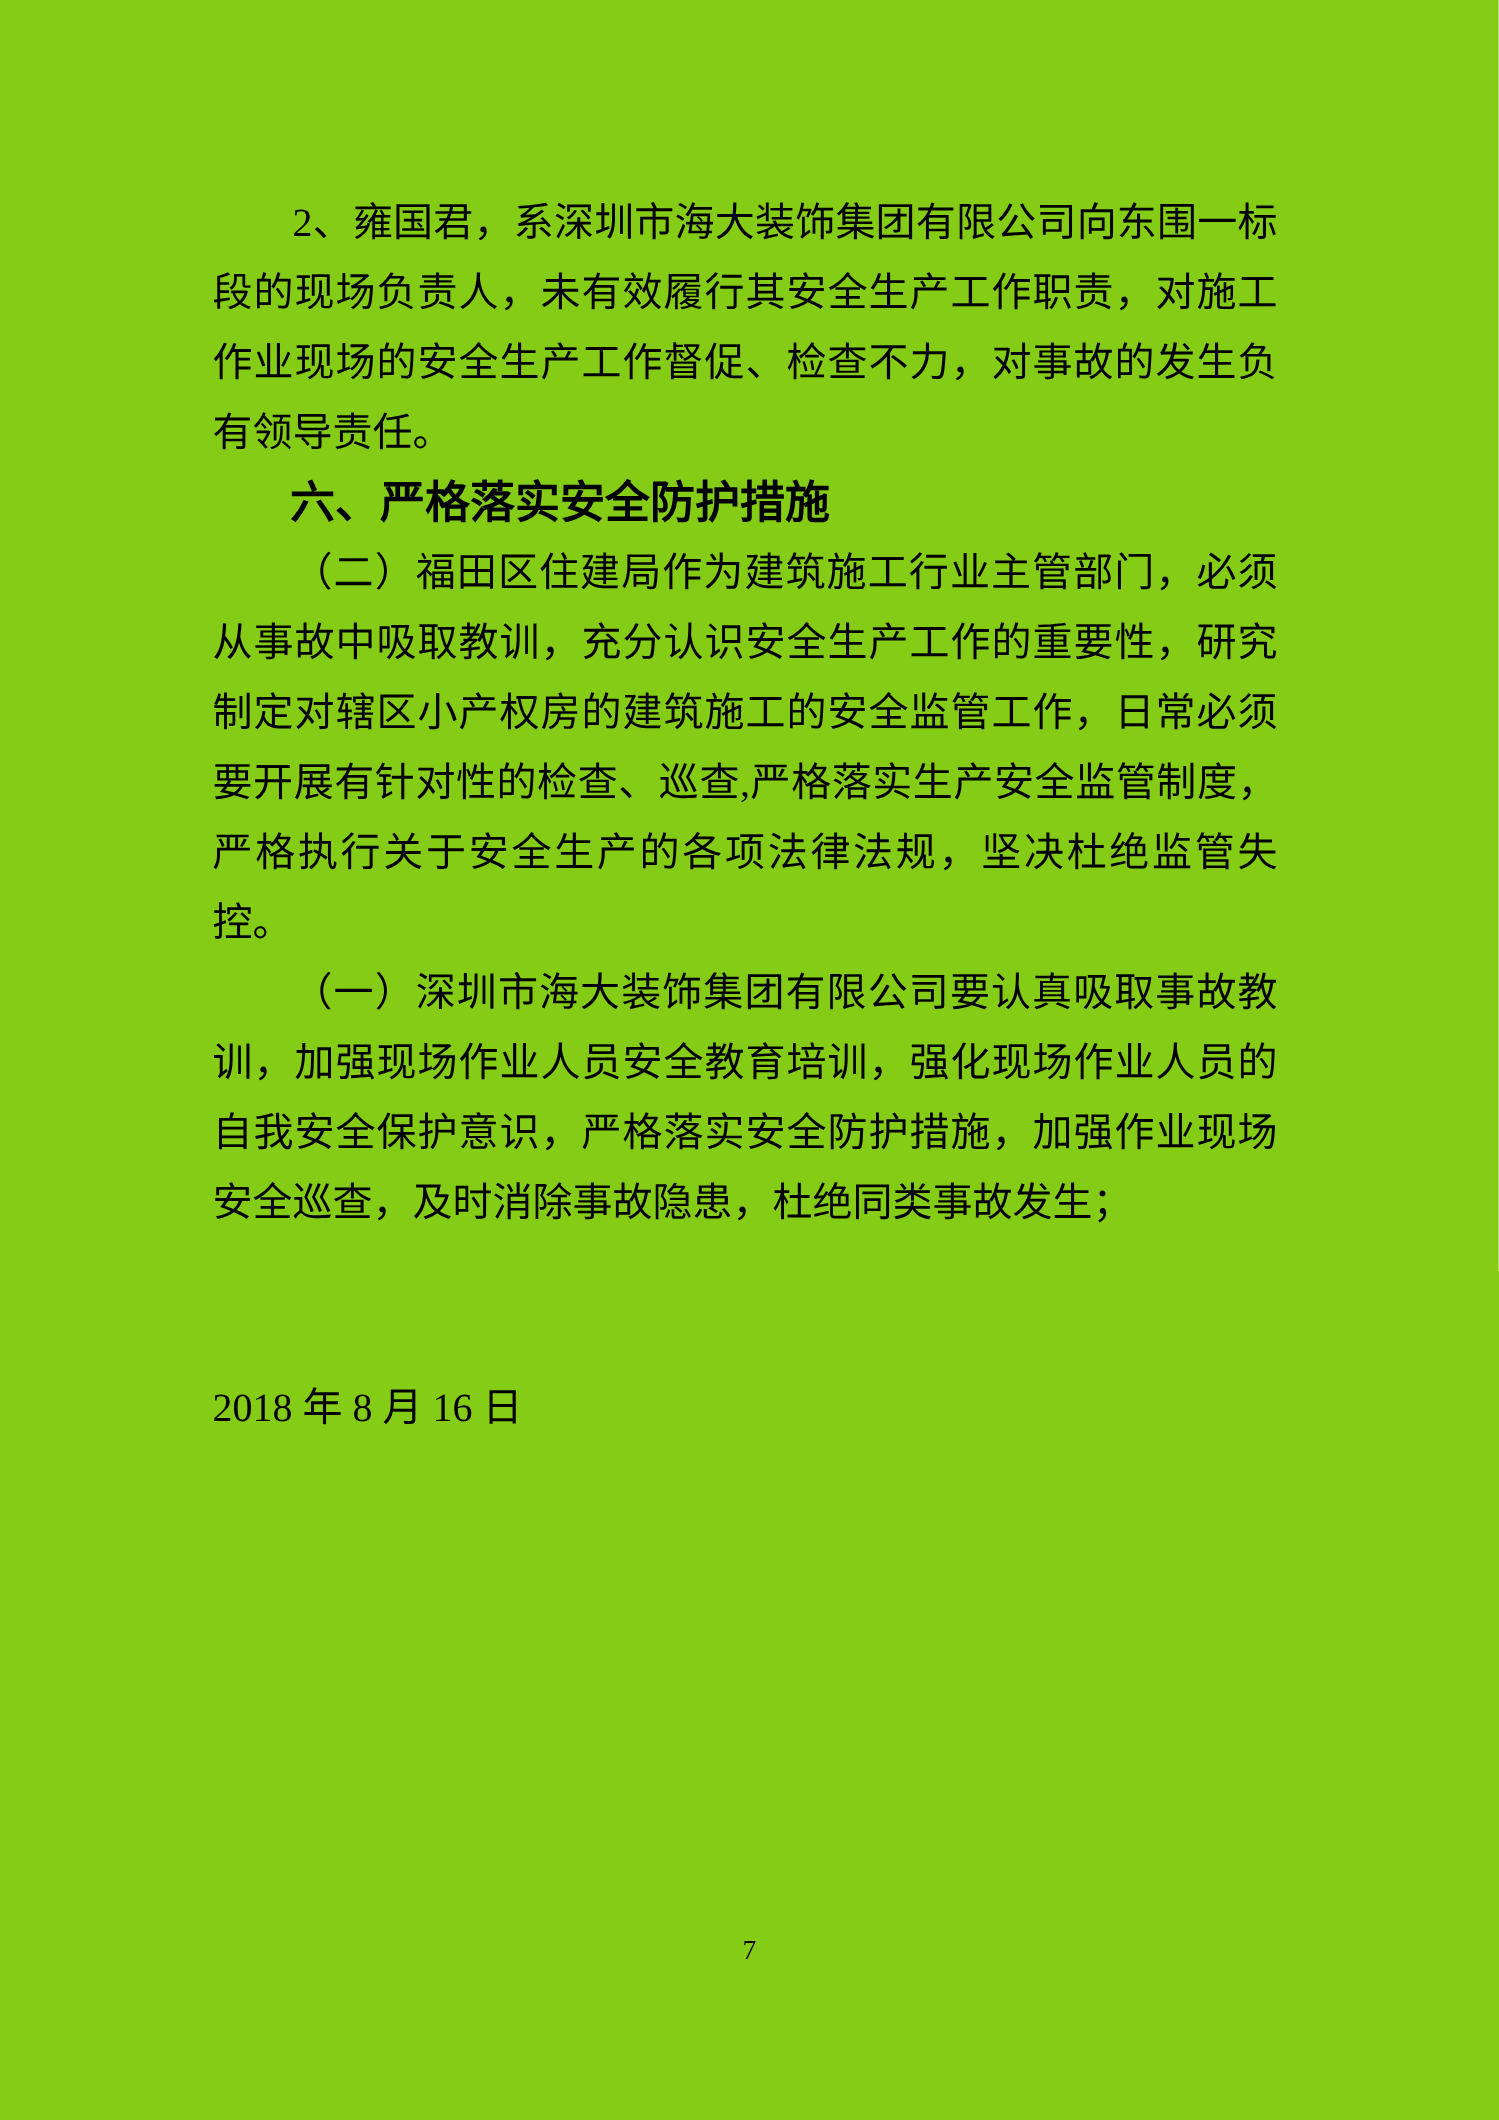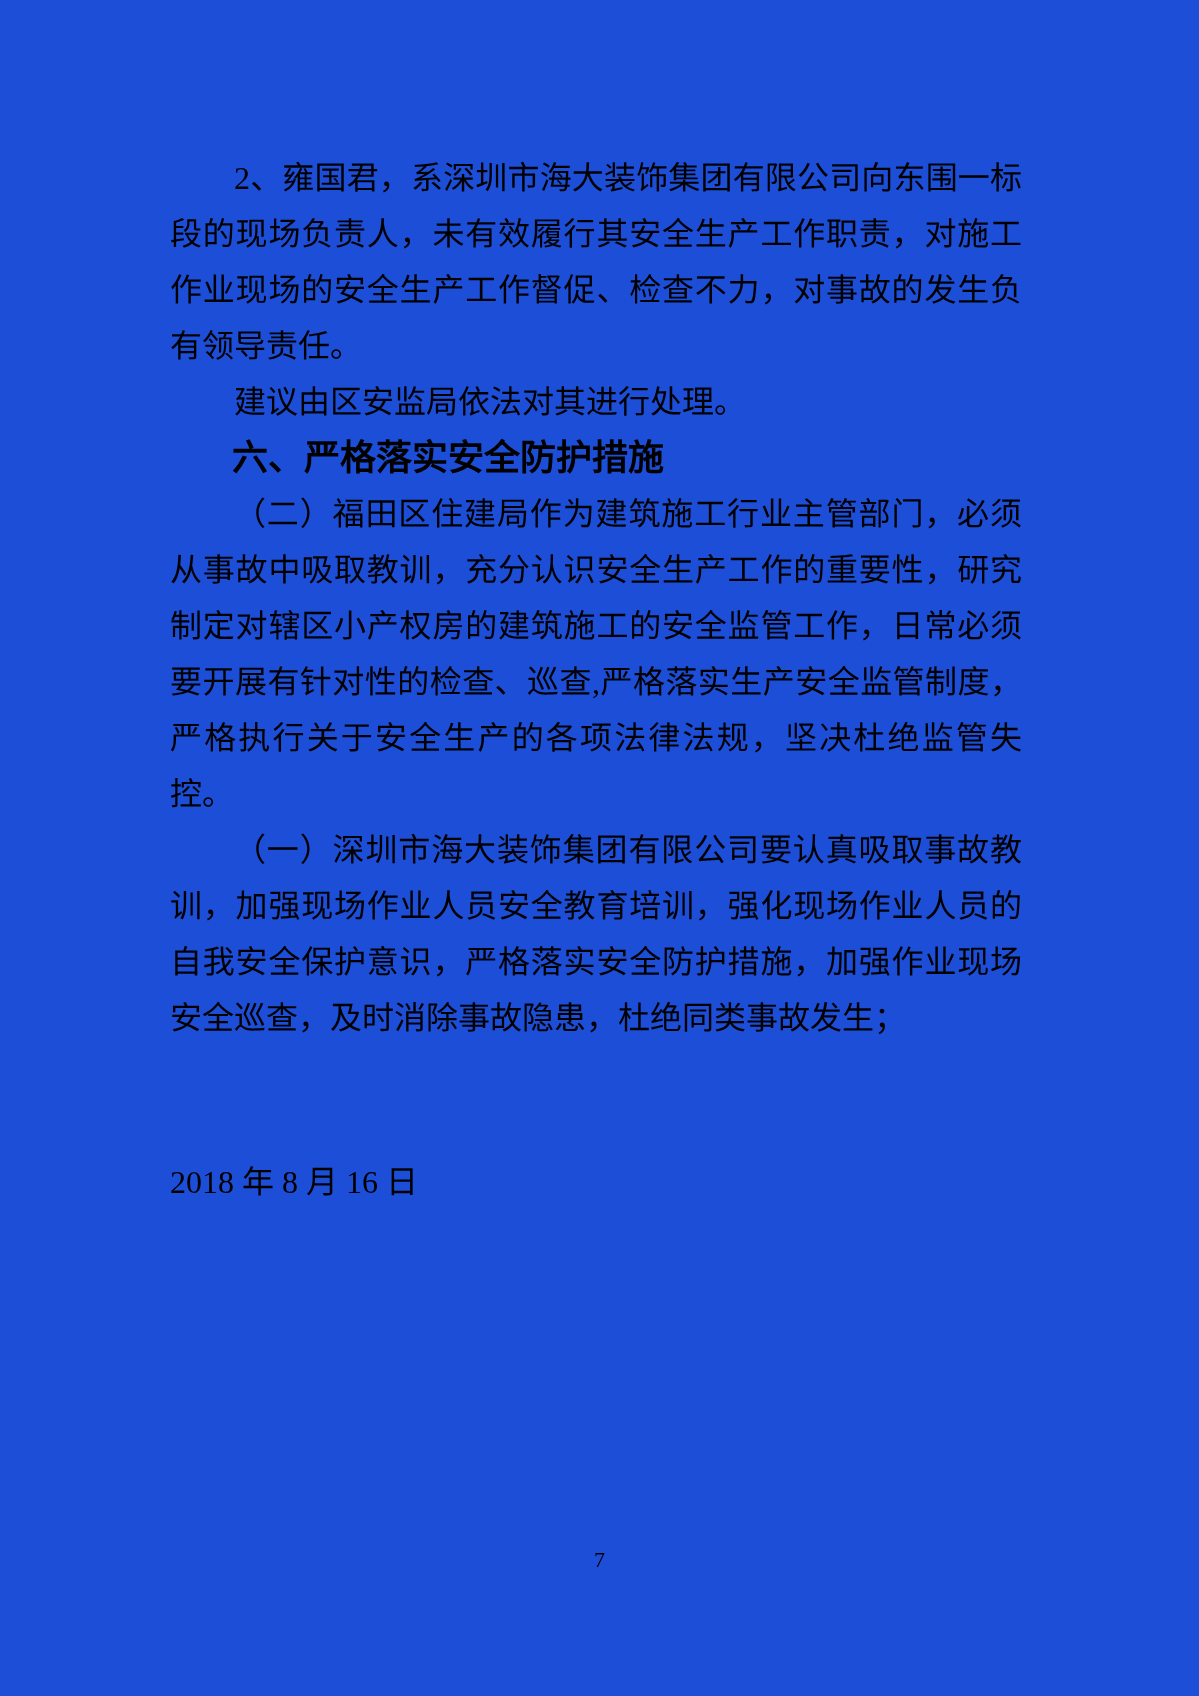--- a/index.html
+++ b/index.html
@@ -5,21 +5,21 @@
 <style>
   html, body {
     margin: 0;
     padding: 0;
     background: #ffffff;
   }
   .page {
     position: relative;
     width: 1199px;
     height: 1696px;
-    background: #1d4ed8;
+    background: #84cc16;
     color: #000000;
     overflow: hidden;
   }
   .content {
     position: absolute;
     left: 170px;
     top: 150px;
     width: 852px;
     font-family: "Liberation Serif", "DejaVu Serif", serif;
     font-size: 32px;
@@ -68,21 +68,20 @@
     line-height: 28px;
     color: #000000;
   }
 </style>
 </head>
 <body>
 
 <div class="page">
   <div class="content">
     <p class="para">2、雍国君，系深圳市海大装饰集团有限公司向东围一标段的现场负责人，未有效履行其安全生产工作职责，对施工作业现场的安全生产工作督促、检查不力，对事故的发生负有领导责任。</p>
-    <p class="para">建议由区安监局依法对其进行处理。</p>
     <h2 class="heading">六、严格落实安全防护措施</h2>
     <p class="para">（二）福田区住建局作为建筑施工行业主管部门，必须从事故中吸取教训，充分认识安全生产工作的重要性，研究制定对辖区小产权房的建筑施工的安全监管工作，日常必须要开展有针对性的检查、巡查,严格落实生产安全监管制度，严格执行关于安全生产的各项法律法规，坚决杜绝监管失控。</p>
     <p class="para">（一）深圳市海大装饰集团有限公司要认真吸取事故教训，加强现场作业人员安全教育培训，强化现场作业人员的自我安全保护意识，严格落实安全防护措施，加强作业现场安全巡查，及时消除事故隐患，杜绝同类事故发生；</p>
 
     <div class="signature">
       <div class="sig-date">2018 年 8 月 16 日</div>
     </div>
   </div>
 
   <div class="page-number">7</div>

